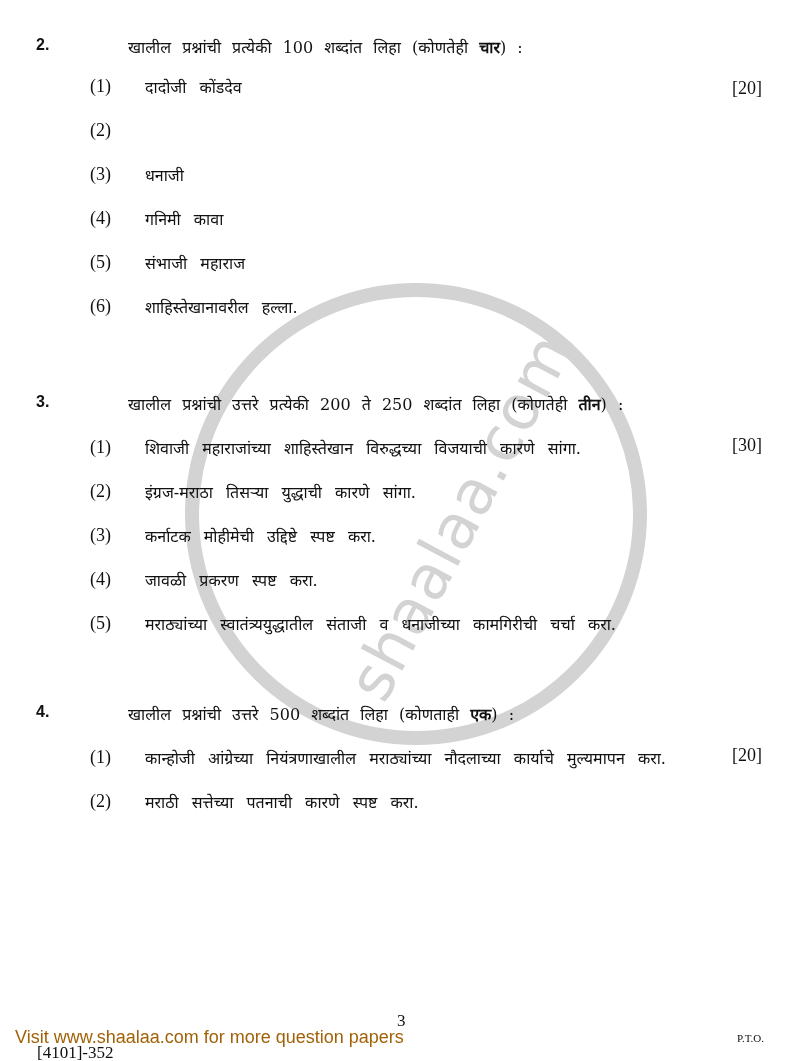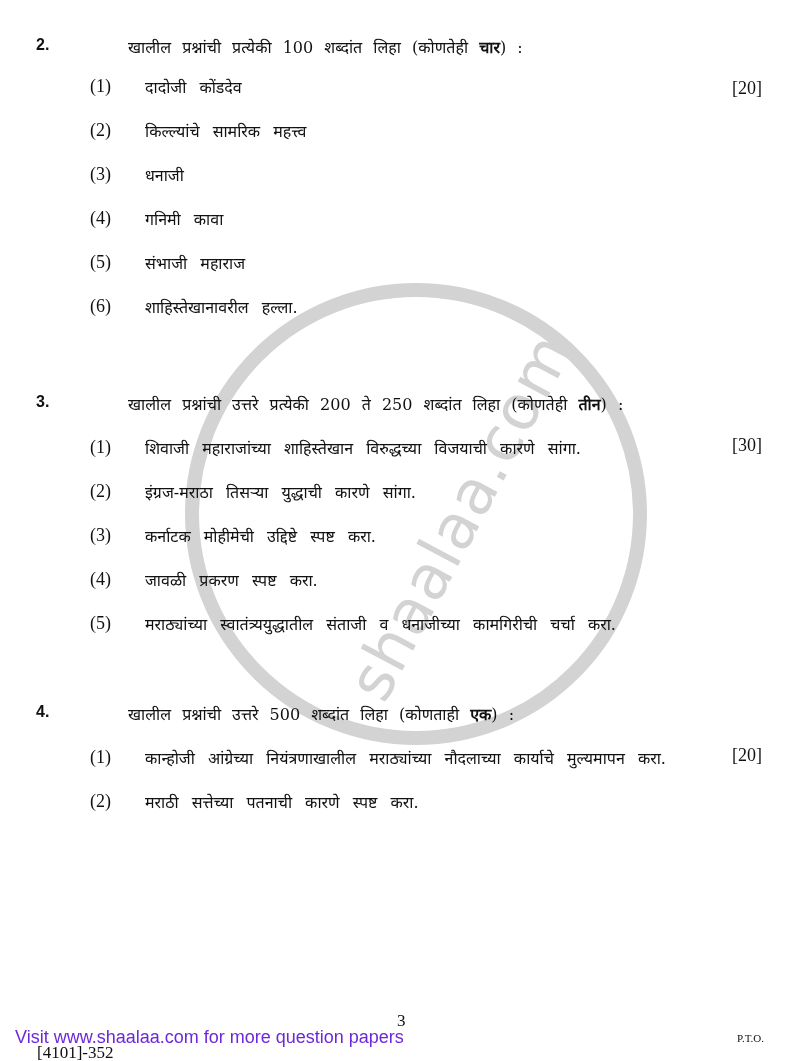--- a/index.html
+++ b/index.html
@@ -17,21 +17,21 @@
   .q-num { position: absolute; left: 36px; top: 0; font-family: "Liberation Sans", sans-serif; font-weight: bold; font-size: 16px; }
   .q-text { position: absolute; left: 88px; top: 0; white-space: nowrap; font-size: 16px; word-spacing: 6px; margin-left: 40px; }
   .q-text b { font-weight: bold; }
   .q-marks { position: absolute; right: 38px; top: 0; font-family: "Liberation Serif", serif; font-size: 18px; margin-top: 42px; }
   .opt { position: relative; height: 44px; font-size: 16px; }
   .opt-num { position: absolute; left: 90px; top: 0; font-family: "Liberation Serif", serif; font-size: 18px; }
   .opt-text { position: absolute; left: 145px; top: 0; white-space: nowrap; word-spacing: 8px; }
   .footer-code { position: absolute; left: 37px; top: 1011px; font-family: "Liberation Serif", serif; font-size: 17px; margin-top: 32px; }
   .footer-page { position: absolute; left: 397px; top: 1011px; font-family: "Liberation Serif", serif; font-size: 17px; }
   .footer-pto { position: absolute; right: 36px; top: 1032px; font-family: "Liberation Serif", serif; font-size: 11px; }
-  .footer-visit { position: absolute; left: 15px; top: 1027px; font-family: "Liberation Sans", sans-serif; font-size: 18px; color: #6d28d9; text-align: center; }
+  .footer-visit { position: absolute; left: 15px; top: 1027px; font-family: "Liberation Sans", sans-serif; font-size: 18px; color: #a16207; text-align: center; }
 </style>
 </head>
 <body>
 
 <div class="page">
 
   <div class="watermark"></div>
   <div class="watermark-text">shaalaa.com</div>
 
   <div class="q" style="top:36px;">
@@ -39,21 +39,20 @@
       <span class="q-num">2.</span>
       <span class="q-text"><span>खालील प्रश्नांची प्रत्येकी 100 शब्दांत लिहा (कोणतेही </span><b>चार</b><span>) :</span></span>
       <span class="q-marks">[20]</span>
     </div>
     <div class="opt" style="margin-top:10px;">
         <span class="opt-num">(1)</span>
         <span class="opt-text">दादोजी कोंडदेव</span>
       </div>
     <div class="opt">
         <span class="opt-num">(2)</span>
-        <span class="opt-text">किल्ल्यांचे सामरिक महत्त्व</span>
       </div>
     <div class="opt">
         <span class="opt-num">(3)</span>
         <span class="opt-text">धनाजी</span>
       </div>
     <div class="opt">
         <span class="opt-num">(4)</span>
         <span class="opt-text">गनिमी कावा</span>
       </div>
     <div class="opt">

